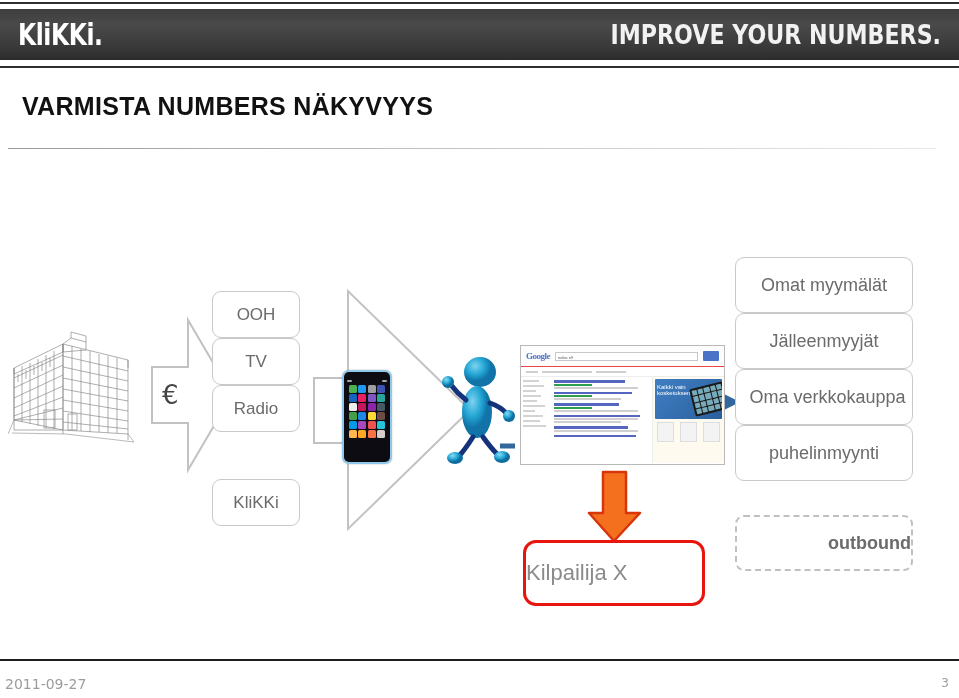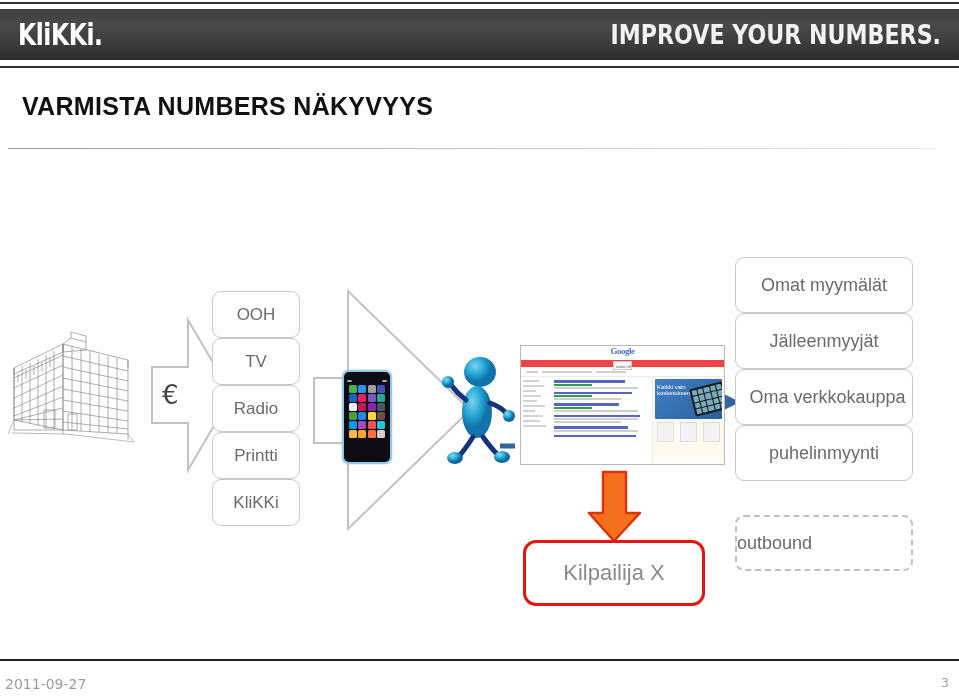--- a/index.html
+++ b/index.html
@@ -107,34 +107,35 @@
 
   #box-outbound {
     position: absolute;
     left: 735px; top: 360px;
     width: 178px; height: 56px;
     border: 2px dashed #c0c0c0;
     border-radius: 9px;
     background: #ffffff;
     color: #6b6b6b;
     font-size: 18px;
-    display: flex; align-items: center; justify-content: flex-start;
+    display: flex; align-items: center; justify-content: flex-end;
     font-family: "Liberation Sans", sans-serif;
+    font-weight: bold;
   }
 
   #box-kilpailija {
     position: absolute;
     left: 523px; top: 385px;
     width: 182px; height: 66px;
     border: 3px solid #e8140e;
     border-radius: 13px;
     background: #ffffff;
     color: #8a8a8a;
     font-size: 22px;
-    display: flex; align-items: center; justify-content: center;
+    display: flex; align-items: center; 
     font-family: "Liberation Sans", sans-serif;
   }
 
   
   #vector-layer {
     position: absolute; left: 0; top: 0;
     width: 959px; height: 500px;
     pointer-events: none;
   }
 
@@ -167,24 +168,23 @@
   
   #serp {
     position: absolute;
     left: 520px; top: 190px;
     width: 205px; height: 120px;
     background: #ffffff;
     border: 1px solid #b9b9b9;
     overflow: hidden;
   }
   #serp-head {
-    height: 21px; border-bottom: 7px solid #ef4444;
+    height: 21px; border-bottom: 1px solid #ef4444;
     display: flex; align-items: center; padding: 0 5px; gap: 5px;
     background: #fdfdfd;
-    flex-direction: column;
   }
   #serp-logo {
     font-family: "Liberation Serif", serif;
     font-size: 9px; color: #4a73c8; font-weight: bold; letter-spacing: -0.5px;
   }
   #serp-searchbox {
     flex: 1; height: 9px; border: 1px solid #c8c8c8; background: #fff;
     font-size: 4px; color: #555; padding-left: 2px; line-height: 9px;
   }
   #serp-searchbtn { width: 16px; height: 10px; background: #4a73c8; border-radius: 1px; }
@@ -333,23 +333,20 @@
   <div style="position:absolute;left:162px;top:225px;font-size:26px;color:#444;font-family:'DejaVu Sans',sans-serif;">€</div>
 
   <div class="chan-box left-box" id="box-ooh">
     <span>OOH</span>
   </div>
   <div class="chan-box left-box" id="box-radio">
     <span>Radio</span>
   </div>
   <div class="chan-box left-box" id="box-tv">
     <span>TV</span>
-  </div>
-  <div class="chan-box left-box" id="box-printti">
-    <span>Printti</span>
   </div>
   <div class="chan-box left-box" id="box-online">
     <span>KliKKi</span>
   </div>
 
   <div id="phone">
     <div id="phone-screen">
       <div id="phone-statusbar">
         <div class="status-pip"></div>
         <div class="status-pip"></div>

